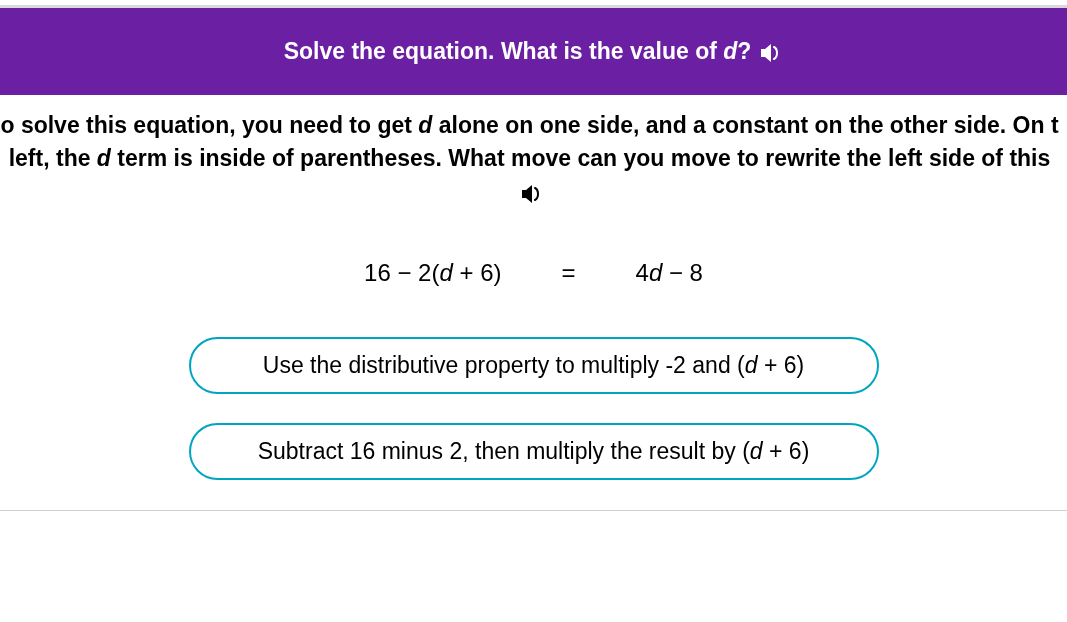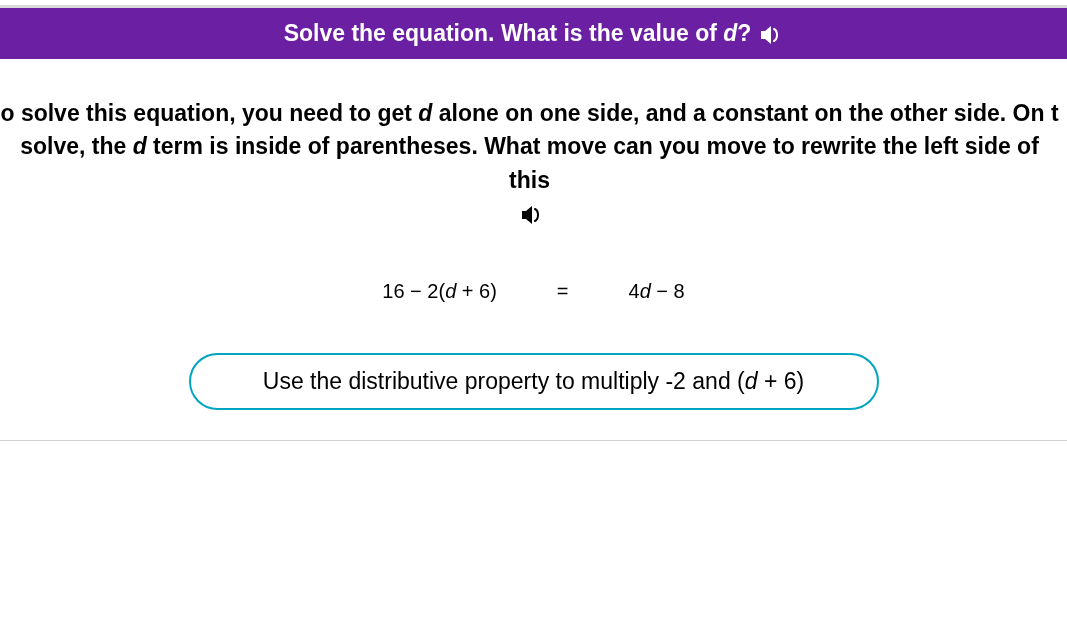--- a/index.html
+++ b/index.html
@@ -1,23 +1,23 @@
 <!DOCTYPE html>
 <html><head>
 <meta charset="utf-8">
 <style>
   * { box-sizing: border-box; margin: 0; padding: 0; }
   html, body { width: 1067px; height: 622px; overflow: hidden; font-family: "Segoe UI", "Helvetica Neue", Arial, sans-serif; background: #fff; color: #000; }
   .top-rule { width: 100%; height: 8px; background: #fff; border-bottom: 3px solid #d9d9d9; }
-  .purple-bar { width: 100%; background: #6b1fa3; color: #fff; text-align: center; font-weight: 700; font-size: 23px; padding: 12px 10px; display: flex; align-items: center; justify-content: center; gap: 10px; }
+  .purple-bar { width: 100%; background: #6b1fa3; color: #fff; text-align: center; font-weight: 700; font-size: 23px; padding: 30px 10px; display: flex; align-items: center; justify-content: center; gap: 10px; }
   .purple-bar .varname { font-style: italic; font-weight: 700; }
   .speaker { display: inline-block; }
-  .prompt { text-align: center; font-weight: 700; font-size: 23px; line-height: 1.45; padding: 14px 8px 10px 0; margin-top: 24px; }
+  .prompt { text-align: center; font-weight: 700; font-size: 23px; line-height: 1.45; padding: 14px 8px 10px 0; }
   .prompt .varname { font-style: italic; }
-  .equation-row { display: flex; justify-content: center; align-items: center; gap: 60px; font-size: 20px; padding: 40px 0 50px 0; }
+  .equation-row { display: flex; justify-content: center; align-items: center; gap: 60px; font-size: 24px; padding: 40px 0 50px 0; }
   .equation-row .eq-side { font-weight: 400; }
   .equation-row .eq-eq { font-weight: 400; }
   .equation-row .varname { font-style: italic; }
   .choices { display: flex; flex-direction: column; align-items: center; gap: 29px; padding-bottom: 20px; }
   .choice { width: 690px; border: 2px solid #00a5c2; border-radius: 999px; background: #fff; font-size: 23px; padding: 13px 20px; text-align: center; cursor: pointer; font-family: inherit; }
   .choice .varname { font-style: italic; }
   .bottom-border { border-top: 1px solid #d0d0d0; width:100%; height:1px; margin-top: 10px;}
   svg.speaker-svg { vertical-align: -3px; }
 </style>
 </head>
@@ -32,21 +32,21 @@
   <span class="speaker">
     <svg class="speaker-svg" width="22" height="18" viewBox="0 0 22 18" fill="#fff" aria-hidden="true">
       <path d="M0 5h4l6-5v18l-6-5H0z"></path>
       <path d="M13 3c2 1 3 3 3 6s-1 5-3 6" stroke="#fff" stroke-width="2" fill="none" stroke-linecap="round"></path>
     </svg>
   </span>
 </div>
 
 <div class="prompt">
   <span>o solve this equation, you need to get </span><span class="varname">d</span><span> alone on one side, and a constant on the other side. On t</span><br>
-  <span> solve, the </span><span class="varname">d</span><span> term is inside of parentheses. What move can you move to rewrite the left side of this</span><br>
+  <span> left, the </span><span class="varname">d</span><span> term is inside of parentheses. What move can you move to rewrite the left side of this</span><br>
   <span class="speaker" style="margin-left:6px;">
     <svg class="speaker-svg" width="22" height="18" viewBox="0 0 22 18" fill="#000" aria-hidden="true">
       <path d="M0 5h4l6-5v18l-6-5H0z"></path>
       <path d="M13 3c2 1 3 3 3 6s-1 5-3 6" stroke="#000" stroke-width="2" fill="none" stroke-linecap="round"></path>
     </svg>
   </span>
 </div>
 
 <div class="equation-row">
   <span class="eq-side">
@@ -55,15 +55,18 @@
   <span class="eq-eq">=</span>
   <span class="eq-side">
     <span>4</span><span class="varname">d</span><span> − 8</span>
   </span>
 </div>
 
 <div class="choices">
   <button class="choice">
     <span>Use the distributive property to multiply -2 and (</span><span class="varname">d</span><span> + 6)</span>
   </button>
+  <button class="choice">
+    <span>Subtract 16 minus 2, then multiply the result by (</span><span class="varname">d</span><span> + 6)</span>
+  </button>
 </div>
 
 <div class="bottom-border"></div>
 
 </body></html>

